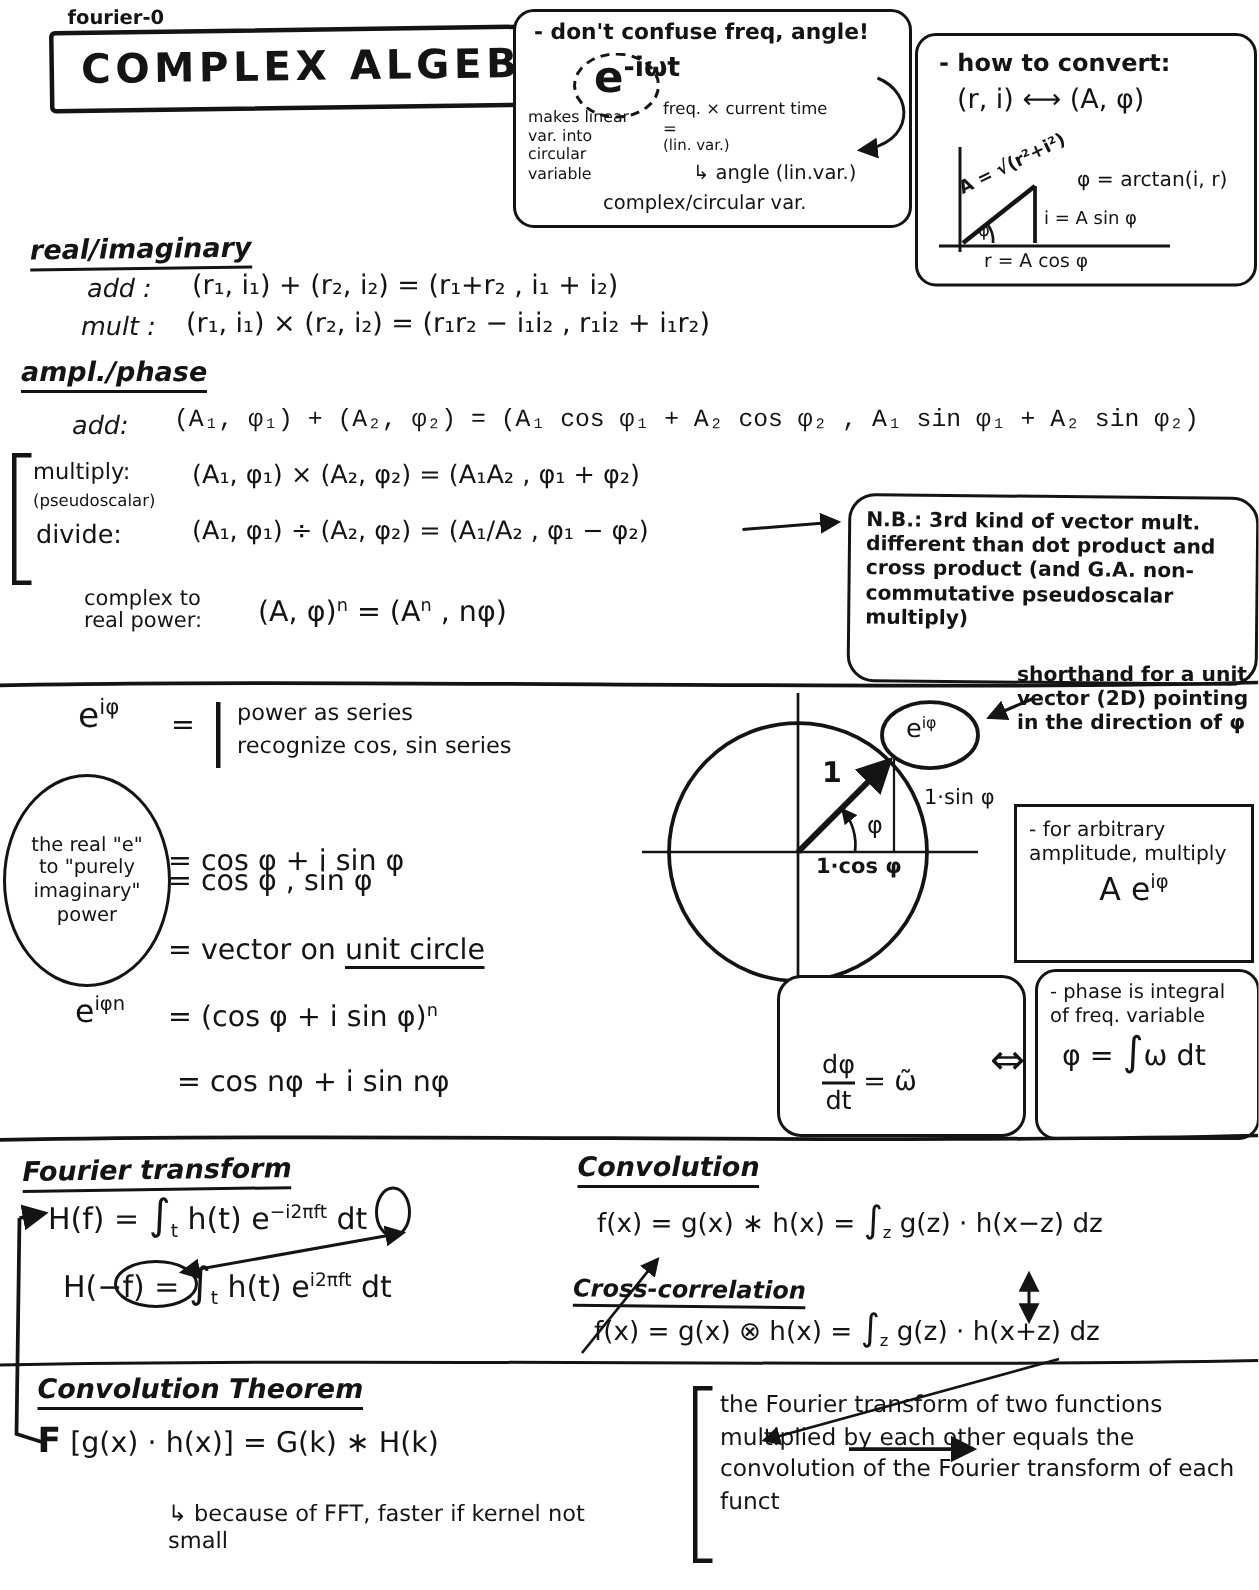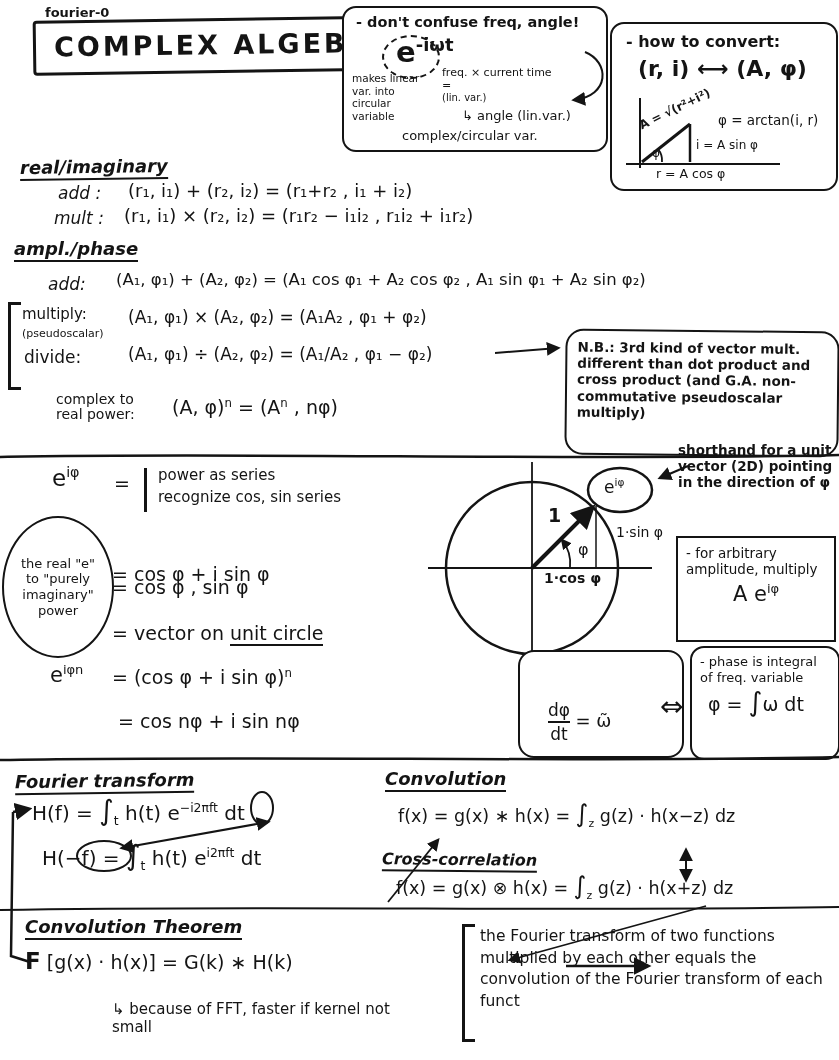--- a/index.html
+++ b/index.html
@@ -37,21 +37,21 @@
   <div class="abs mathline" style="left:52px;top:26px;font-size:29px;font-weight:bold;">e<sup>-iωt</sup></div>
   <div class="abs hand" style="left:8px;top:64px;width:80px;font-size:10.5px;">makes linear var. into circular variable</div>
   <div class="abs hand" style="left:98px;top:58px;width:110px;font-size:11px;">freq. × current time =</div>
   <div class="abs hand" style="left:98px;top:84px;font-size:10px;">(lin. var.)</div>
   <div class="abs hand" style="left:118px;top:100px;font-size:13px;">↳ angle (lin.var.)</div>
   <div class="abs hand" style="left:58px;top:120px;font-size:13px;">complex/circular var.</div>
 </div>
 
 <div class="abs box" style="left:610px;top:22px;width:224px;height:165px;">
   <div class="abs hand" style="left:14px;top:8px;font-size:16px;font-weight:bold;">- how to convert:</div>
-  <div class="abs hand" style="left:26px;top:32px;font-size:22px;font-weight:bold;">(r, i) ⟷ (A, φ)</div>
+  <div class="abs hand" style="left:26px;top:32px;font-size:18px;font-weight:normal;">(r, i) ⟷ (A, φ)</div>
   <svg class="abs" style="left:10px;top:66px;" width="200" height="94">
     <line x1="18" y1="8" x2="18" y2="78" stroke="#141414" stroke-width="2"></line>
     <line x1="4" y1="74" x2="158" y2="74" stroke="#141414" stroke-width="2"></line>
     <line x1="20" y1="72" x2="68" y2="34" stroke="#141414" stroke-width="3"></line>
     <line x1="68" y1="34" x2="68" y2="72" stroke="#141414" stroke-width="2.5"></line>
     <path d="M 40,72 A 18,18 0 0 0 36,59" fill="none" stroke="#141414" stroke-width="1.8"></path>
   </svg>
   <div class="abs mathline" style="left:24px;top:78px;font-size:12px;font-weight:bold;transform:rotate(-26deg);">A = √(r²+i²)</div>
   <div class="abs mathline" style="left:106px;top:88px;font-size:13.5px;">φ = arctan(i, r)</div>
   <div class="abs mathline" style="left:84px;top:114px;font-size:12px;">i = A sin φ</div>
@@ -60,21 +60,21 @@
 </div>
 
 <span class="abs heading r1" style="left:20px;top:156px;">real/imaginary</span>
 <div class="abs hand" style="left:58px;top:183px;font-size:17px;font-style:italic;">add :</div>
 <div class="abs mathline" style="left:128px;top:180px;font-size:18px;">(r₁, i₁) + (r₂, i₂)  =  (r₁+r₂ ,  i₁ + i₂)</div>
 <div class="abs hand" style="left:54px;top:208px;font-size:17px;font-style:italic;">mult :</div>
 <div class="abs mathline" style="left:124px;top:205px;font-size:18px;">(r₁, i₁) × (r₂, i₂)  =  (r₁r₂ − i₁i₂ ,  r₁i₂ + i₁r₂)</div>
 
 <span class="abs heading" style="left:14px;top:238px;">ampl./phase</span>
 <div class="abs hand" style="left:48px;top:274px;font-size:17px;font-style:italic;">add:</div>
-<div class="abs mathline" style="left:116px;top:270px;font-size:16.5px;">(A₁, φ₁) + (A₂, φ₂) = (A₁ cos φ₁ + A₂ cos φ₂ ,  A₁ sin φ₁ + A₂ sin φ₂)</div>
+<div class="abs mathline" style="left:116px;top:270px;font-size:16.5px;font-family:Liberation Mono, monospace;">(A₁, φ₁) + (A₂, φ₂) = (A₁ cos φ₁ + A₂ cos φ₂ ,  A₁ sin φ₁ + A₂ sin φ₂)</div>
 <div class="abs bracket-left" style="left:8px;top:302px;height:82px;"></div>
 <div class="abs hand" style="left:22px;top:305px;font-size:15px;">
   <span>multiply:</span><br>
   <span style="font-size:11px;">(pseudoscalar)</span>
 </div>
 <div class="abs mathline" style="left:128px;top:307px;font-size:17px;">(A₁, φ₁) × (A₂, φ₂)  =  (A₁A₂ ,  φ₁ + φ₂)</div>
 <div class="abs hand" style="left:24px;top:347px;font-size:17px;">divide:</div>
 <div class="abs mathline" style="left:128px;top:344px;font-size:17px;">(A₁, φ₁) ÷ (A₂, φ₂)  =  (A₁/A₂ ,  φ₁ − φ₂)</div>
 <div class="abs hand" style="left:56px;top:392px;font-size:14px;line-height:1.1;">
   <span>complex to</span><br>

